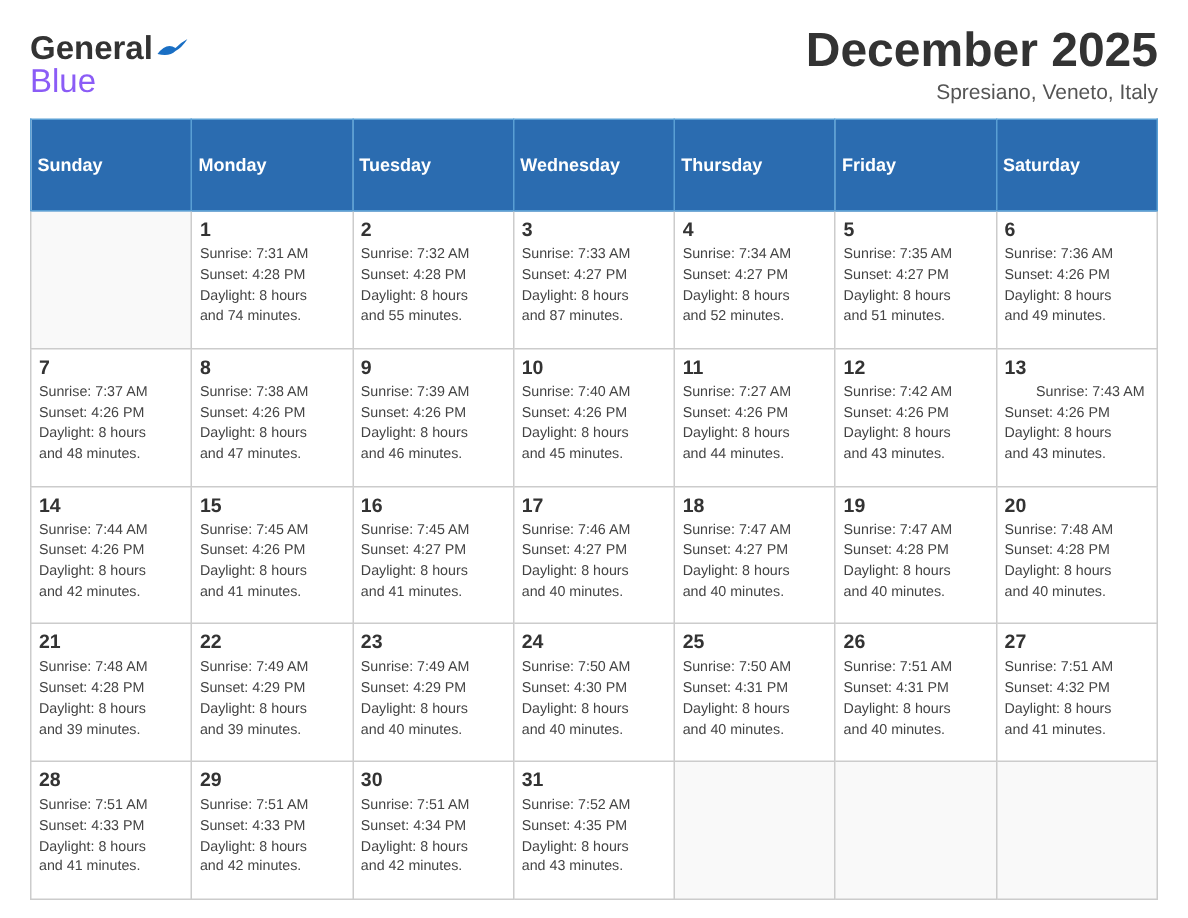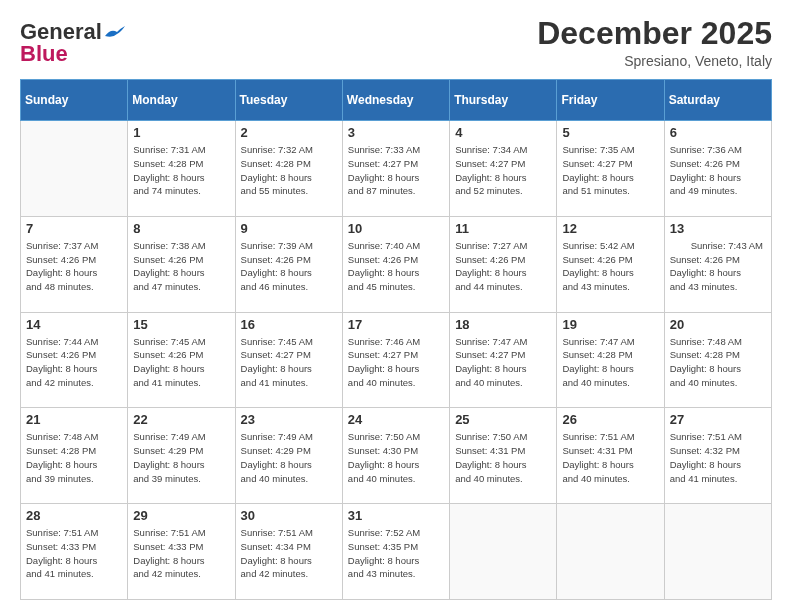--- a/index.html
+++ b/index.html
@@ -51,21 +51,21 @@
       border: 1px solid #ccc;
       border-collapse: collapse;
       width: 100%;
       table-layout: fixed;
     }
     .calendar th {
       background: #2b6cb0;
       color: #fff;
       font-size: 12px;
       font-weight: bold;
-      padding: 13px 4px;
+      padding: 23px 4px;
       text-align: left;
       border: 1px solid #5a9fd4;
     }
     .calendar td {
       border: 1px solid #ccc;
       vertical-align: top;
       padding: 4px 5px;
       font-size: 10px;
       color: #333;
       height: 88px;
@@ -92,21 +92,21 @@
 
 <div class="page">
   <div class="header">
     <div class="logo">
       <div class="logo-row">
         <span style="font-size:22px;font-weight:bold;color:#333;">General</span>
         <svg width="22" height="14" viewBox="0 0 22 14" style="margin-left:1px;margin-top:2px;">
           <path d="M2 10 Q8 2 14 6 Q18 2 22 0 Q18 6 14 8 Q10 12 2 10Z" fill="#1a6fc4"></path>
         </svg>
       </div>
-      <span style="font-size:22px;font-weight:bold;color:#be185d;margin-top:-4px;display:block;">Blue</span>
+      <span style="font-size:22px;font-weight:normal;color:#8b5cf6;margin-top:-4px;display:block;">Blue</span>
     </div>
     <div class="title-block">
       <div class="month-title">December 2025</div>
       <div class="location">Spresiano, Veneto, Italy</div>
     </div>
   </div>
 
   <table class="calendar">
     <thead>
       <tr>
@@ -219,21 +219,21 @@
             <div class="day-info">
               <span style="display: block;">Sunrise: 7:27 AM</span>
               <span style="display: block;">Sunset: 4:26 PM</span>
               <span style="display: block;">Daylight: 8 hours</span>
               <span style="display: block;">and 44 minutes.</span>
             </div>
           </td>
           <td>
             <span class="day-num">12</span>
             <div class="day-info">
-              <span style="display: block;">Sunrise: 5:42 AM</span>
+              <span style="display: block;">Sunrise: 7:42 AM</span>
               <span style="display: block;">Sunset: 4:26 PM</span>
               <span style="display: block;">Daylight: 8 hours</span>
               <span style="display: block;">and 43 minutes.</span>
             </div>
           </td>
           <td>
             <span class="day-num">13</span>
             <div class="day-info">
               <span style="display: block; margin-left: 21px;">Sunrise: 7:43 AM</span>
               <span style="display: block;">Sunset: 4:26 PM</span>

